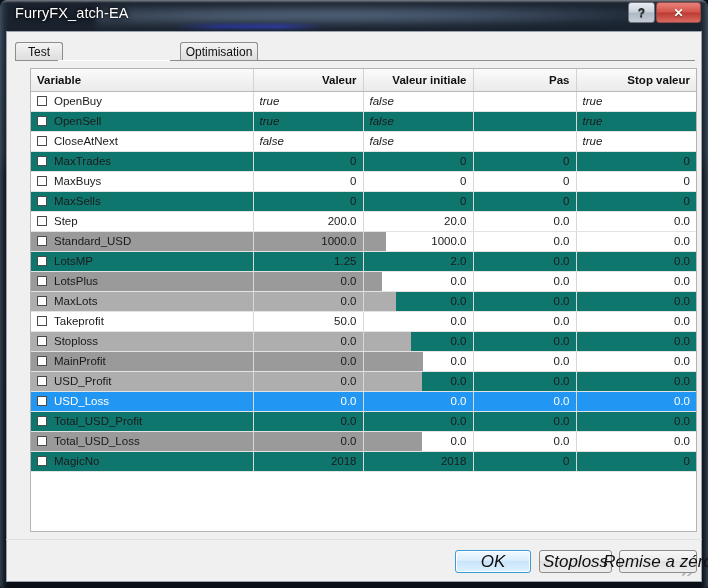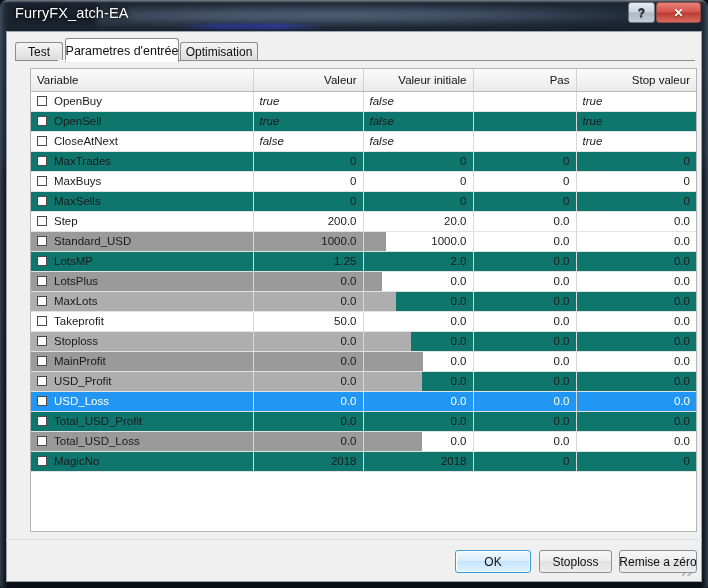--- a/index.html
+++ b/index.html
@@ -133,21 +133,21 @@
   }
   table.grid{
     border-collapse:collapse;width:100%;table-layout:fixed;
     font-size:11.5px;color:#1a1a1a;
   }
   table.grid th{
     height:22px;
     background:linear-gradient(180deg,#fbfbfb 0%,#f2f2f2 50%,#eaeaea 100%);
     border-right:1px solid #d2d2d2;
     border-bottom:1px solid #b9b9b9;
-    font-weight:normal;
+    font-weight:bold;
     font-size:11.5px;
     color:#111111;
     padding:0 6px;
     box-sizing:border-box;
     margin-left:40px;
   }
   table.grid th.c0{text-align:left;}
   table.grid th.num{text-align:right;}
   table.grid th:last-child{border-right:none;}
   table.grid td{
@@ -195,24 +195,25 @@
     box-sizing:border-box;
   }
 
   
   .btn{
     position:absolute;height:23px;
     background:linear-gradient(180deg,#f7f7f7 0%,#ededed 45%,#e0e0e0 50%,#ededed 100%);
     border:1px solid #8e8e8e;
     border-radius:3px;
     box-sizing:border-box;
-    font-size:12px;color:#101010;
+    font-size:17px;color:#101010;
     display:flex;align-items:center;justify-content:center;
     font-family:"Liberation Sans", sans-serif;
     white-space:nowrap;
+    font-style:italic;
   }
   .btn.primary{
     background:linear-gradient(180deg,#f2f9ff 0%,#dbeefc 44%,#c8e4fa 50%,#dff1fe 100%);
     border:1px solid #3c9ada;
     box-shadow:0 0 0 1px #ffffff inset;
   }
   #btn-charger{left:469px;top:509px;width:100px;}
   #btn-enregistrer{left:579px;top:509px;width:105px;}
   #btn-ok{left:455px;top:550px;width:76px;}
   #btn-annuler{left:539px;top:550px;width:73px;}
@@ -242,21 +243,20 @@
 
     <div class="cap-btns">
       <div class="cap-btn help">?</div>
       <div class="cap-btn close">✕</div>
     </div>
 
     <div class="client">
 
       <div class="tabstrip">
         <div class="tab" id="tab0" style="left:0px;width:48px;">Test</div>
-        <div class="tab selected" id="tab1" style="left:50px;width:114px;">Parametres d'entrée</div>
         <div class="tab" id="tab2" style="left:165px;width:78px;">Optimisation</div>
       </div>
       <div class="tab-underline"></div>
       <div class="tab-underline-cut" style="left:51px;width:112px;"></div>
 
       <div class="gridbox">
         <table class="grid">
           <colgroup>
             <col style="width:222px;">
             <col style="width:110px;">

